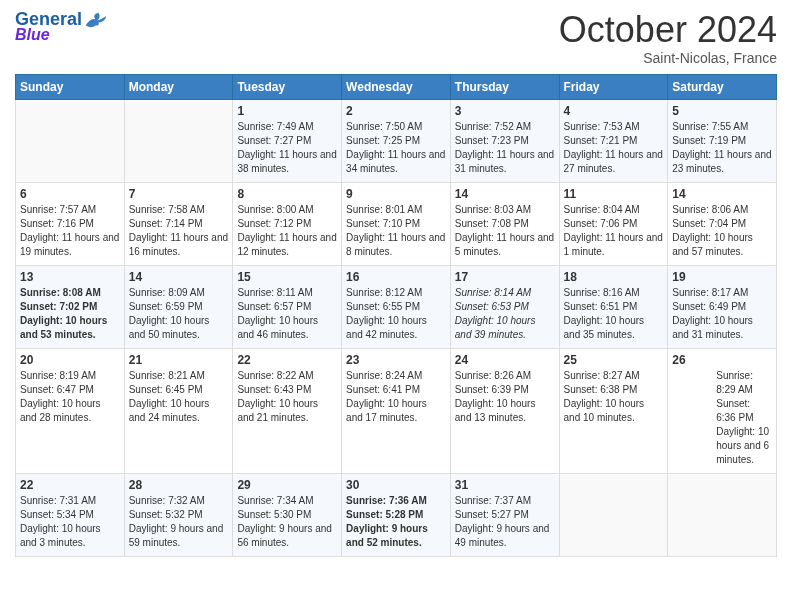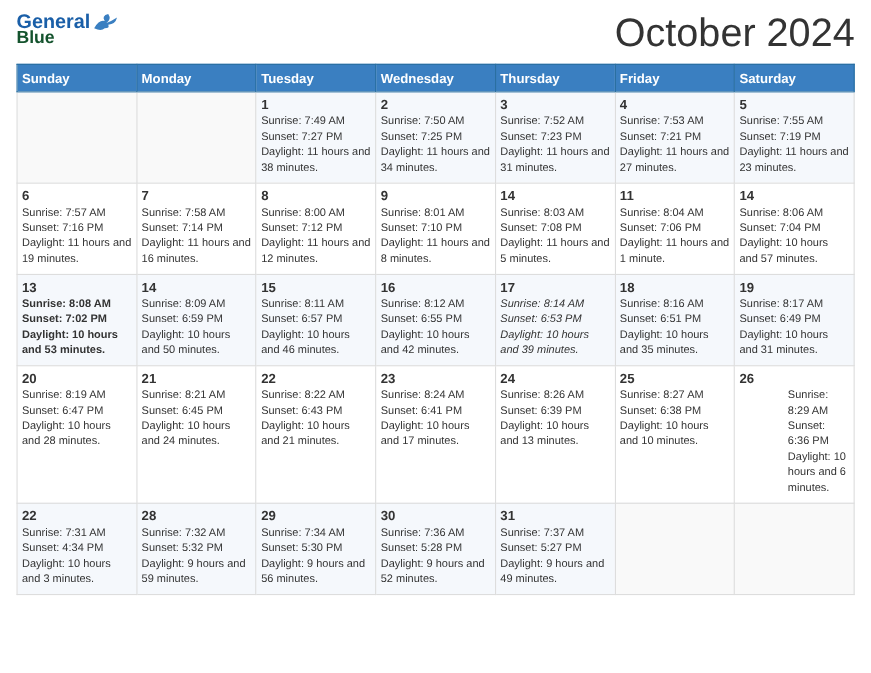--- a/index.html
+++ b/index.html
@@ -106,25 +106,26 @@
 <div class="container">
   <div class="header">
     <div class="logo">
       <div style="display:flex; flex-direction:column; align-items:flex-start;">
         <div style="display:flex; align-items:center;">
           <span class="logo-text"><span>General</span></span>
           <svg class="logo-bird" viewBox="0 0 30 22" xmlns="http://www.w3.org/2000/svg">
             <path d="M2,18 Q8,8 14,10 Q10,4 18,2 Q22,8 16,12 Q22,10 28,6 Q26,14 18,14 Q20,18 14,18 Q10,22 2,18Z" fill="#3a7fc1"></path>
           </svg>
         </div>
-        <span class="logo-text" style="color:#14532d; font-size:16px; margin-top:-4px;">Blue</span>
+        <span class="logo-text" style="color:#6d28d9; font-size:16px; margin-top:-4px;font-style:italic;">Blue</span>
       </div>
     </div>
     <div class="title-block">
       <div class="month-title">October 2024</div>
+      <div class="location">Saint-Nicolas, France</div>
     </div>
   </div>
 
   <table>
     <thead>
       <tr>
 
       <th>Sunday</th>
           <th>Monday</th>
           <th>Tuesday</th>
@@ -298,38 +299,38 @@
             <span class="day-number">26</span>
             <div class="day-info" style="white-space: pre-line; margin-left: 44px;">Sunrise: 8:29 AM
 Sunset: 6:36 PM
 Daylight: 10 hours and 6 minutes.</div>
           </td>
         </tr>
         <tr>
           <td>
             <span class="day-number">22</span>
             <div class="day-info" style="white-space: pre-line;">Sunrise: 7:31 AM
-Sunset: 4:34 PM
+Sunset: 5:34 PM
 Daylight: 10 hours and 3 minutes.</div>
           </td>
           <td>
             <span class="day-number">28</span>
             <div class="day-info" style="white-space: pre-line;">Sunrise: 7:32 AM
 Sunset: 5:32 PM
 Daylight: 9 hours and 59 minutes.</div>
           </td>
           <td>
             <span class="day-number">29</span>
             <div class="day-info" style="white-space: pre-line;">Sunrise: 7:34 AM
 Sunset: 5:30 PM
 Daylight: 9 hours and 56 minutes.</div>
           </td>
           <td>
             <span class="day-number">30</span>
-            <div class="day-info" style="white-space: pre-line;">Sunrise: 7:36 AM
+            <div class="day-info" style="white-space: pre-line; font-weight: bold;">Sunrise: 7:36 AM
 Sunset: 5:28 PM
 Daylight: 9 hours and 52 minutes.</div>
           </td>
           <td>
             <span class="day-number">31</span>
             <div class="day-info" style="white-space: pre-line;">Sunrise: 7:37 AM
 Sunset: 5:27 PM
 Daylight: 9 hours and 49 minutes.</div>
           </td>
           <td class="empty-cell"></td>

